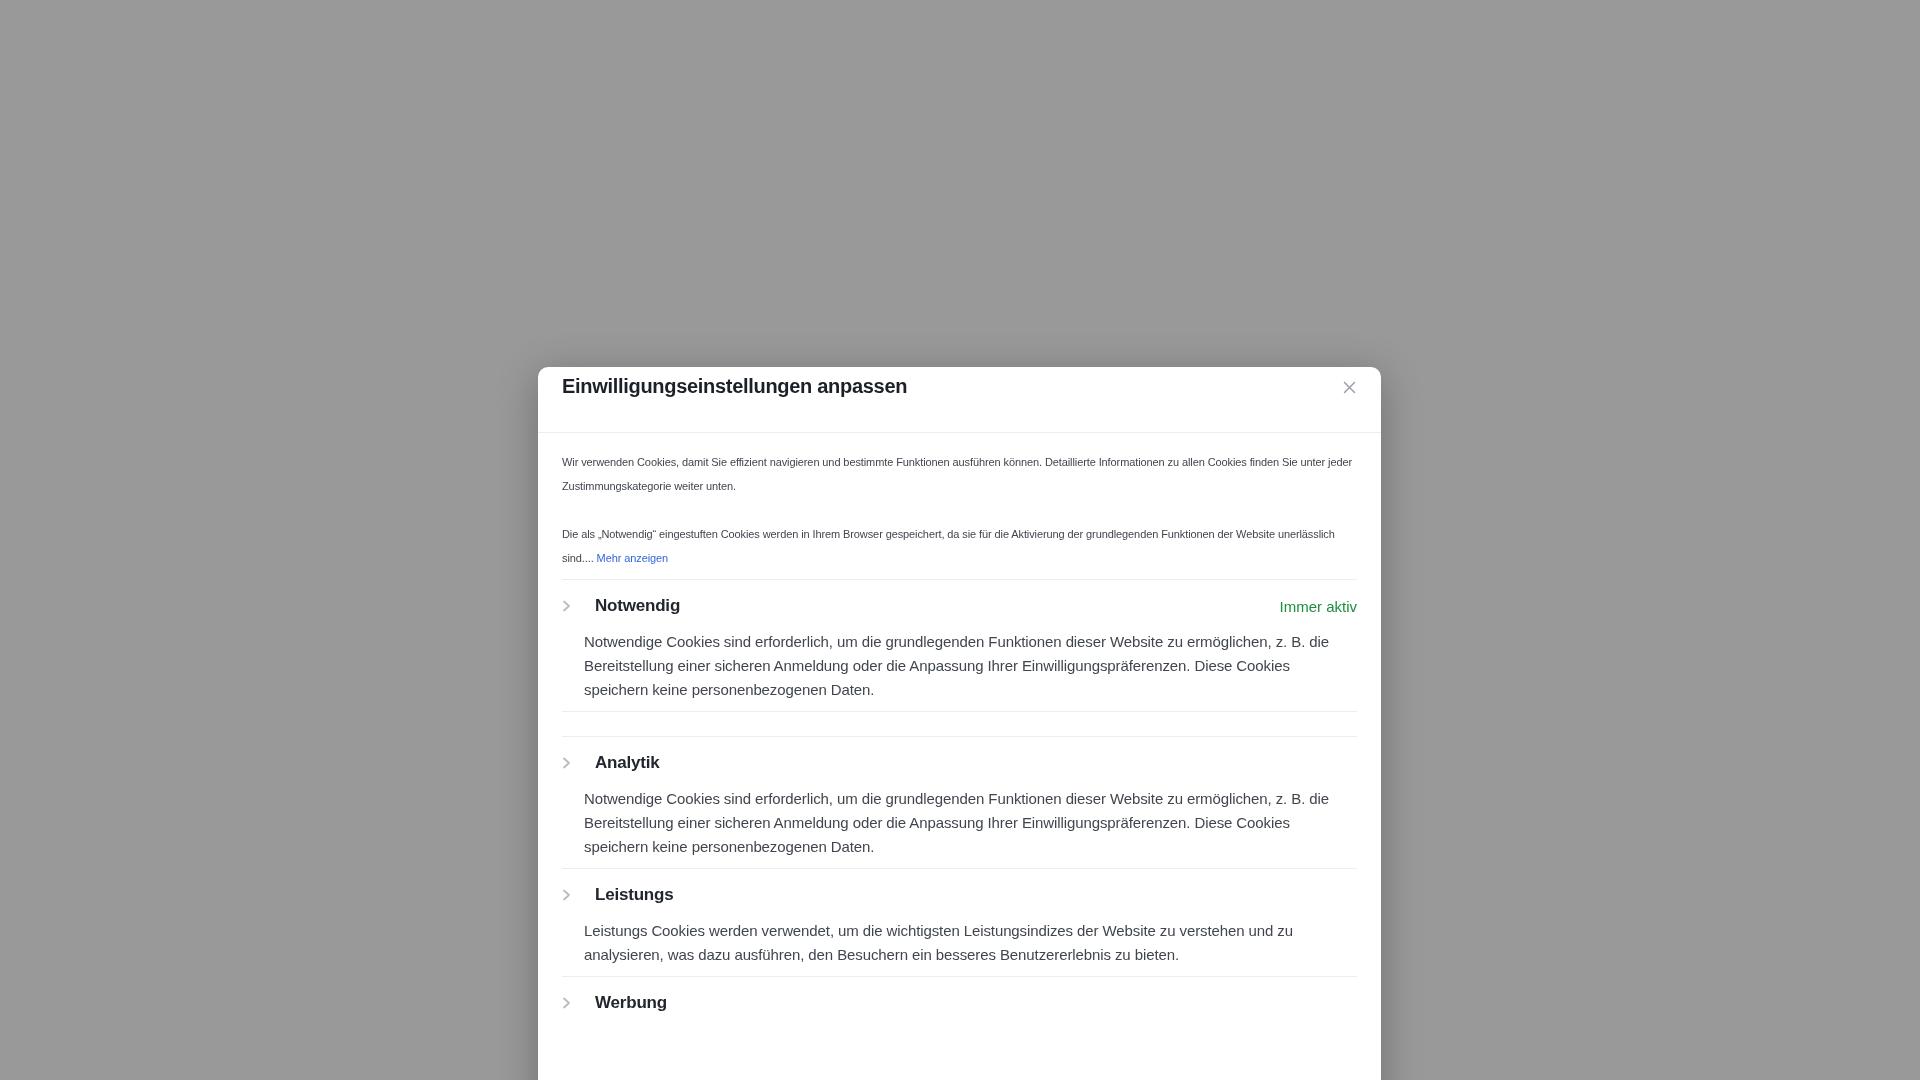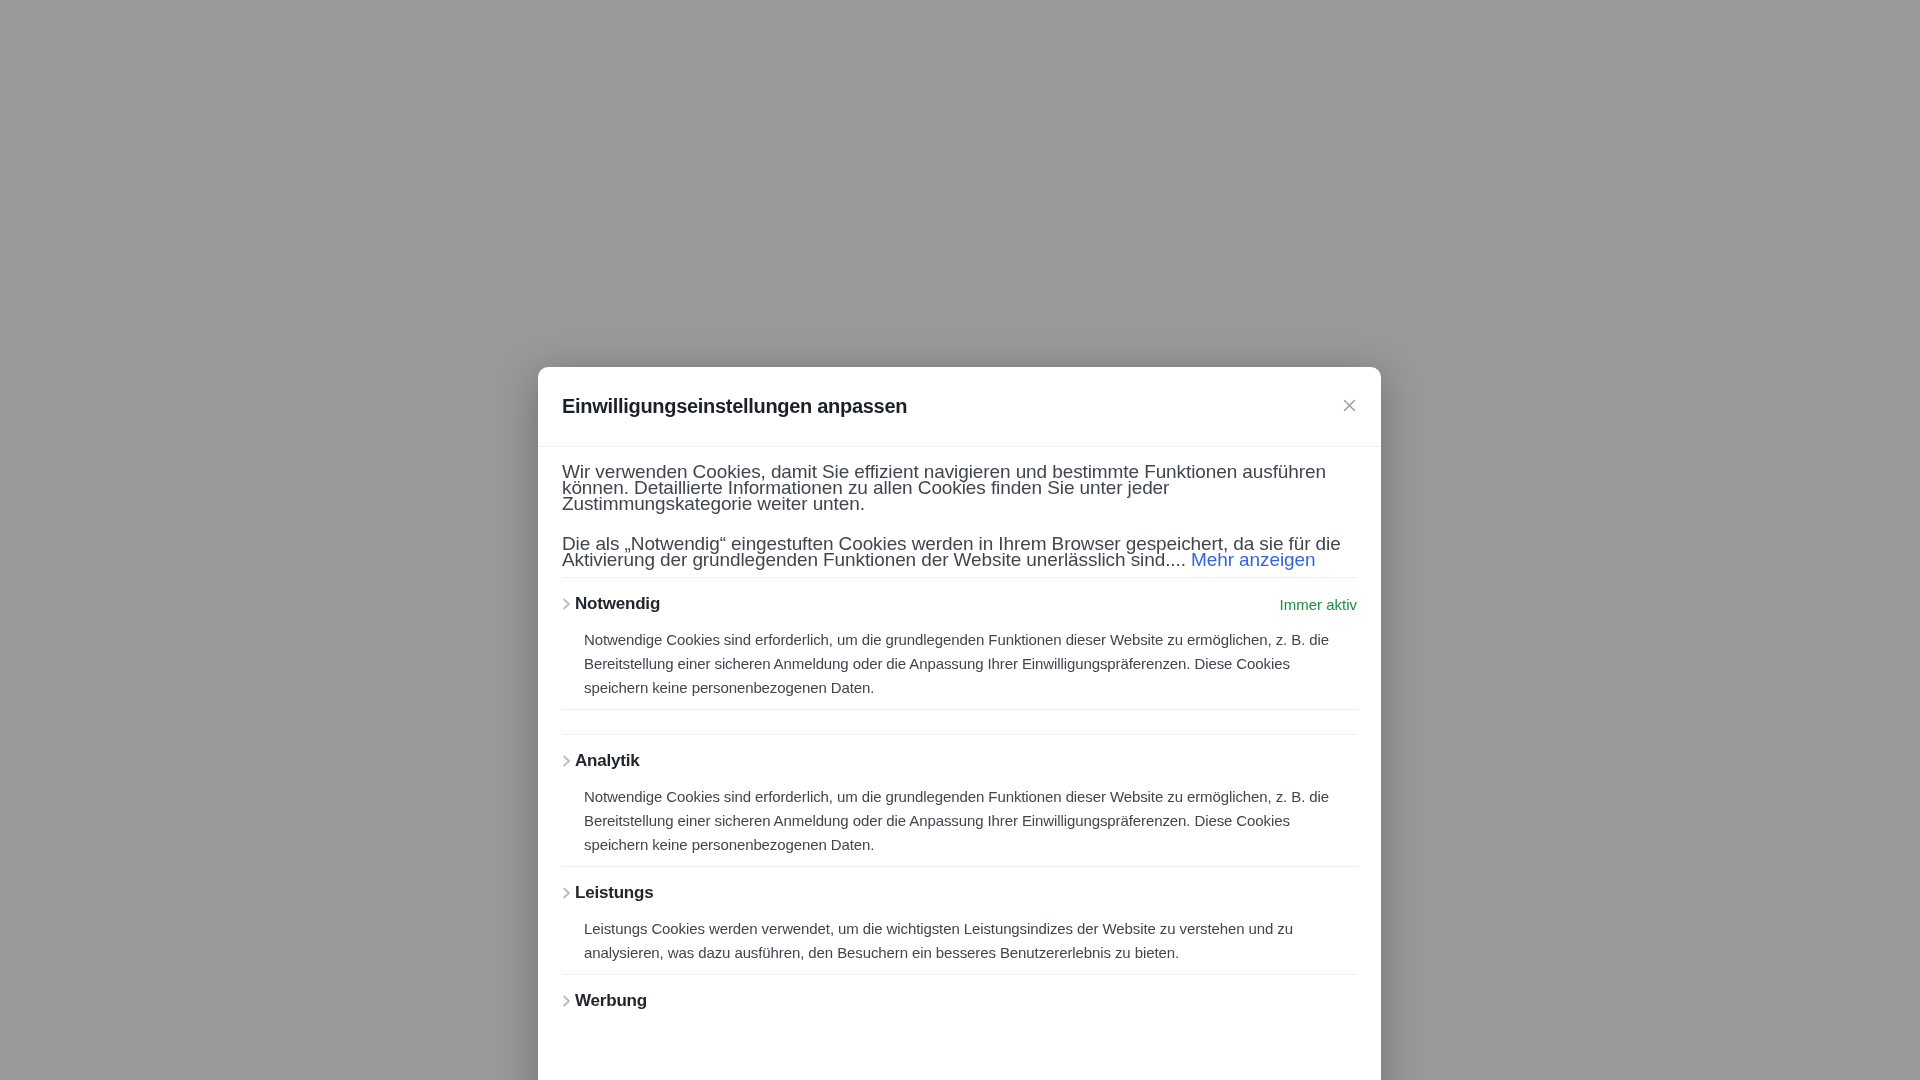--- a/index.html
+++ b/index.html
@@ -10,39 +10,39 @@
     position:relative;
   }
   .overlay { position:absolute; inset:0; }
   .dialog {
     position:absolute; left:538px; top:367px; width:843px; height:900px;
     background:#ffffff; border-radius:10px;
     box-shadow:0 8px 40px rgba(0,0,0,0.28);
     overflow:hidden;
   }
   .dialog-header {
-    height:80px; padding:16px 24px; display:flex; align-items:center;
+    height:66px; padding:8px 24px; display:flex; align-items:flex-start;
     border-bottom:1px solid #ededee;
   }
   .dialog-title {
     flex:1; font-size:20px; font-weight:700; letter-spacing:-0.3px; color:#1c2028;
   }
   .close-btn {
     width:28px; height:28px; border:none; background:transparent; cursor:pointer;
     display:flex; align-items:center; justify-content:center; margin-right:-6px;
   }
   .dialog-body { padding:17px 24px 0; }
   .intro {
-    font-size:19px; line-height:16px; color:#41464e; letter-spacing:-0.1px;
+    font-size:11px; line-height:24px; color:#41464e; letter-spacing:-0.1px;
     margin:0 0 24px;
   }
   .intro.second { margin-bottom:9px; }
   .more-link { color:#3565dd; text-decoration:none; }
   .cat { border-top:1px solid #ededee; padding:15px 0 9px; }
-  .cat-head { display:flex; align-items:center; gap:4px; height:22px; cursor:pointer; }
+  .cat-head { display:flex; align-items:center; gap:24px; height:22px; cursor:pointer; }
   .chev { display:flex; align-items:center; width:9px; }
   .cat-title { font-size:17px; font-weight:700; color:#21252d; letter-spacing:-0.2px; }
   .cat-status { margin-left:auto; font-size:15px; font-weight:400; color:#1e8e3e; }
   .cat-desc {
     margin:13px 0 0 22px; font-size:15px; line-height:24px;
     color:#41464e; letter-spacing:-0.1px; min-height:0;
   }
   .cat-desc:empty { display:none; }
 </style>
 </head>

